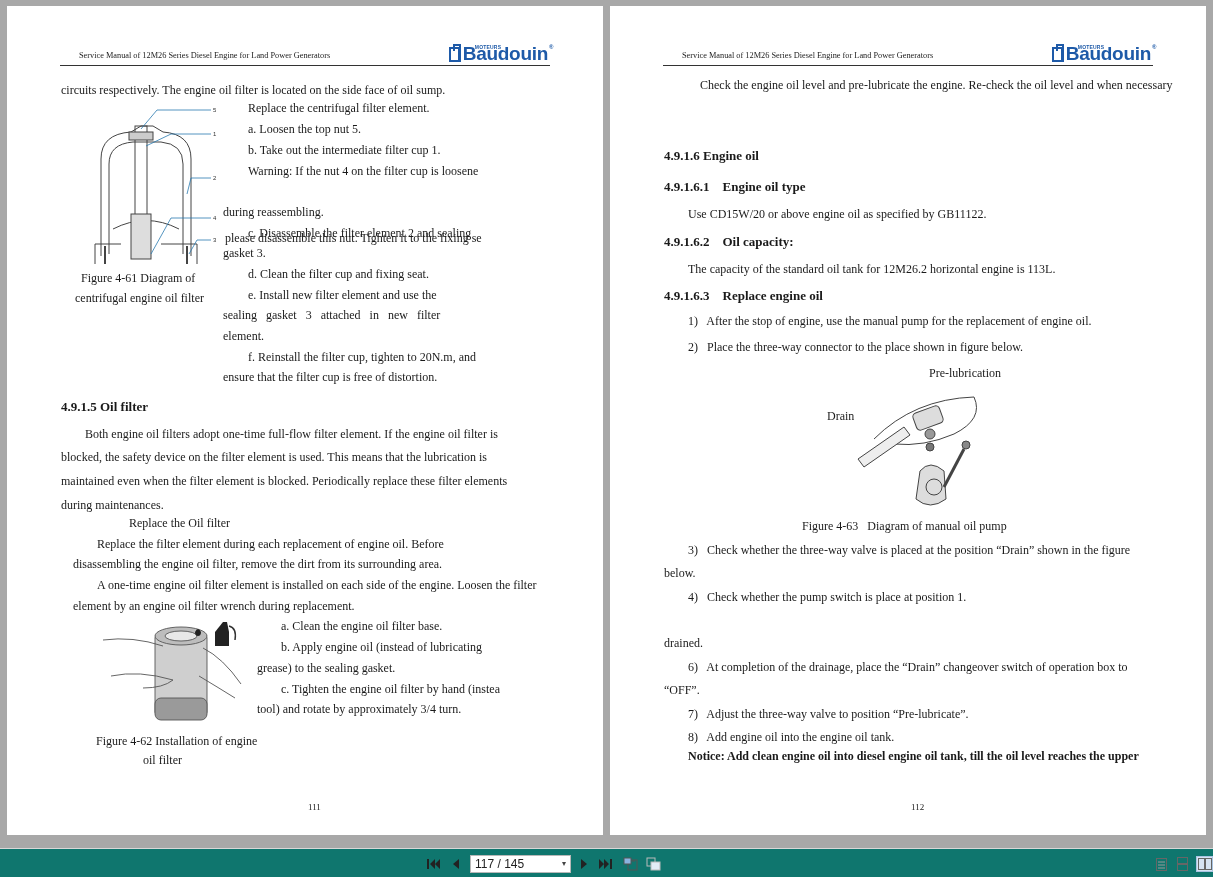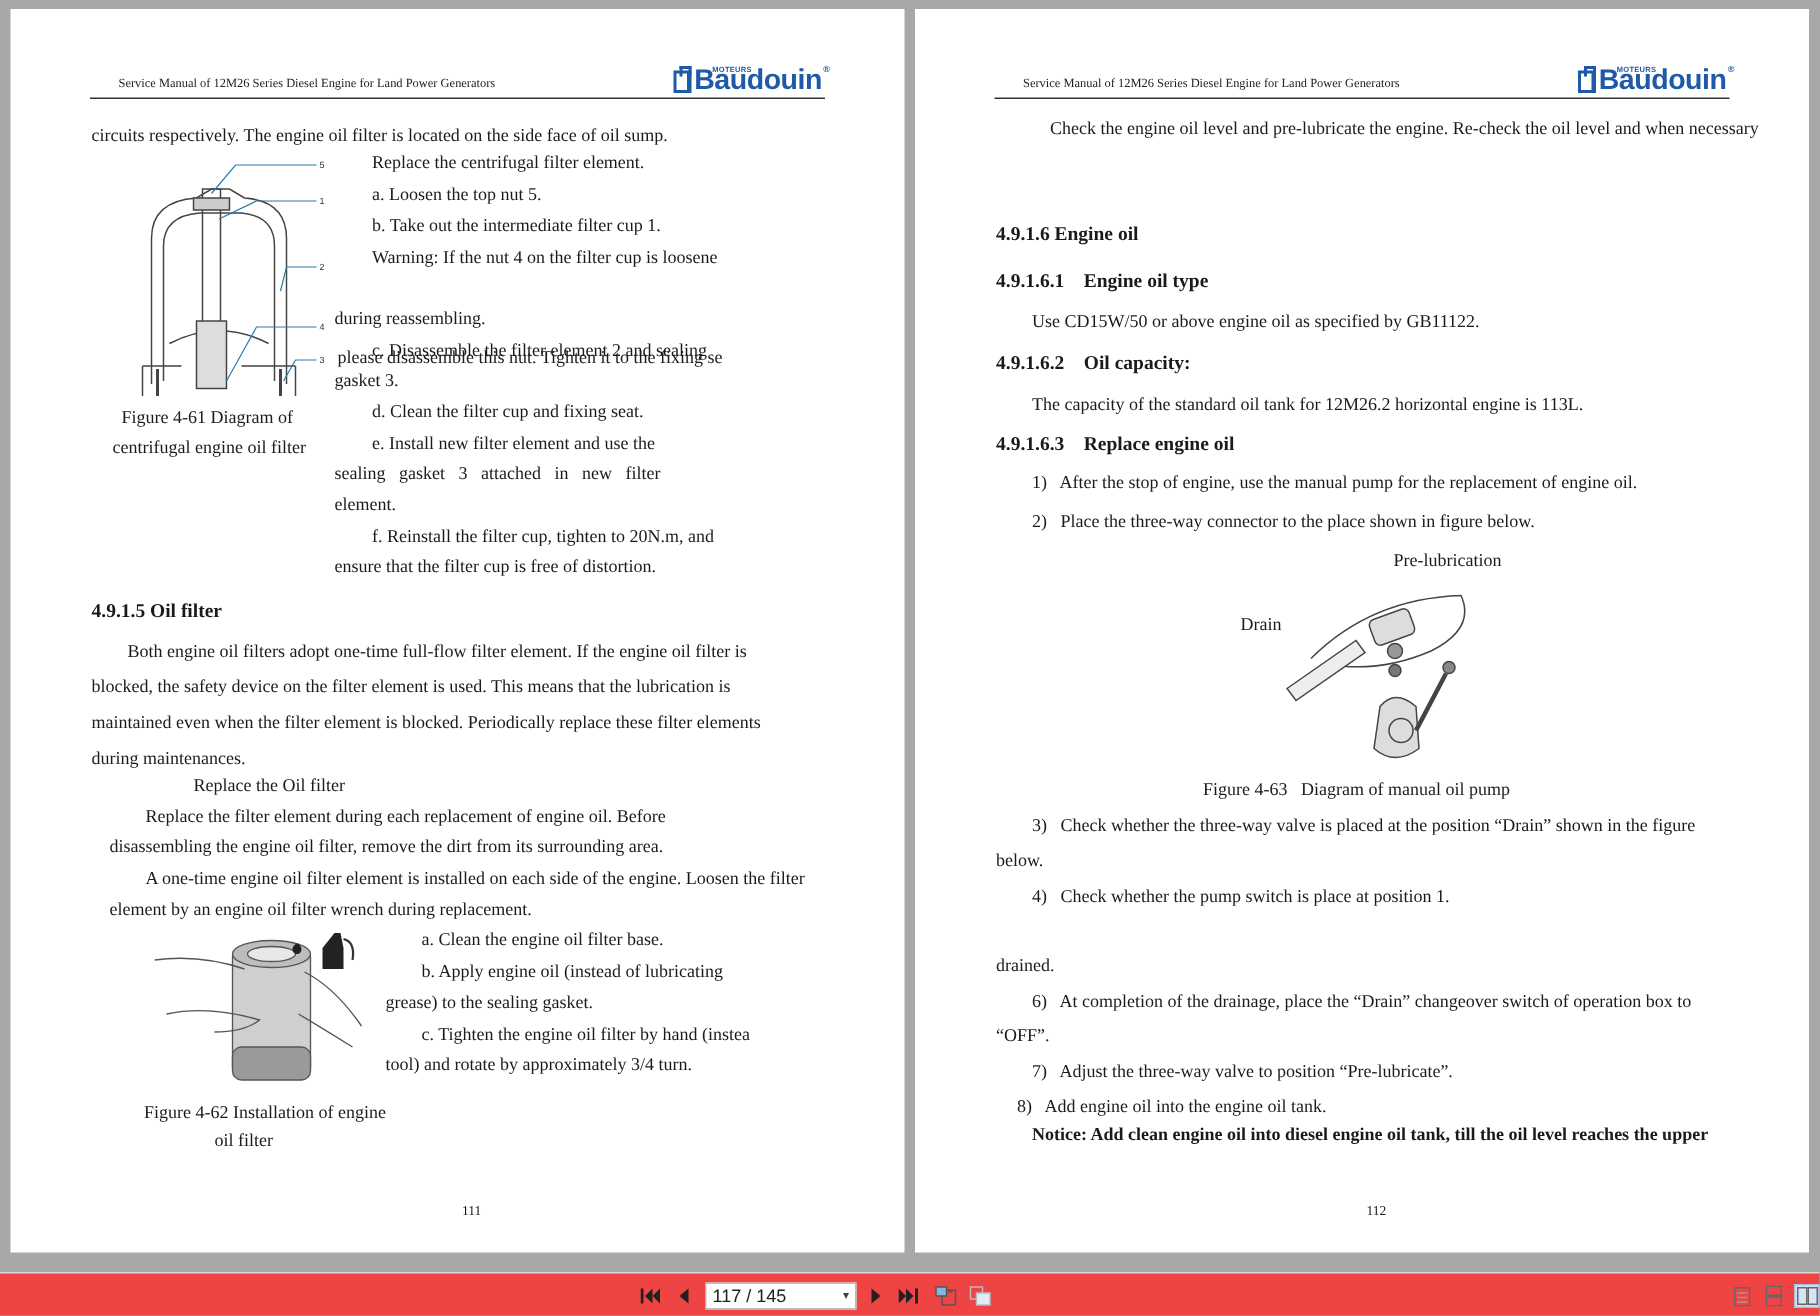--- a/index.html
+++ b/index.html
@@ -14,21 +14,21 @@
   .logo .mark { width: 12px; height: 15px; border: 2px solid #1e5aa8; border-right-width: 3px; margin-right: 2px; position: relative; }
   .logo .mark::after { content: ""; position: absolute; left: 2px; top: -5px; width: 4px; height: 5px; border: 2px solid #1e5aa8; border-bottom: none; }
   .logo .word { font-family: "Liberation Sans", sans-serif; font-weight: bold; font-size: 19px; line-height: 17px; letter-spacing: -0.3px; position: relative; }
   .logo .small { position: absolute; left: 12px; top: -6px; font-size: 5px; letter-spacing: 0.2px; }
   .logo .reg { font-size: 6px; position: absolute; right: -5px; top: -6px; }
   .t { position: absolute; font-size: 12px; white-space: nowrap; line-height: 14px; }
   .h { position: absolute; font-weight: bold; font-size: 13px; white-space: nowrap; }
   .bold { font-weight: bold; }
   .pnum { position: absolute; top: 796px; font-size: 9px; }
   .fig { position: absolute; }
-  .toolbar { position: absolute; left: 0; top: 848px; width: 1213px; height: 29px; background: #ef4444; border-top: 1px solid #d8d8d8; }
+  .toolbar { position: absolute; left: 0; top: 848px; width: 1213px; height: 29px; background: #0f766e; border-top: 1px solid #d8d8d8; }
   .tb-btn { position: absolute; top: 8px; height: 14px; display: flex; align-items: center; justify-content: center; cursor: pointer; }
   .page-input { position: absolute; left: 470px; top: 6px; width: 101px; height: 18px; background: #fff; border: 1px solid #b8b8b8; font-family: "Liberation Sans", sans-serif; font-size: 12px; padding-left: 4px; line-height: 16px; color: #222; }
   .page-input .dd { position: absolute; right: 4px; top: 0px; font-size: 8px; color: #444; }
 </style>
 </head>
 <body>
 
 <div class="viewer">
 
   <div class="page left">
@@ -129,21 +129,21 @@
       <div class="logo">
         <span class="mark"></span>
         <span class="word"><span class="small">MOTEURS</span><span>Baudouin</span><span class="reg">®</span></span>
       </div>
     </div>
 
     <div class="t" style="left:90px;top:72px;">Check the engine oil level and pre-lubricate the engine. Re-check the oil level and when necessary</div>
 
     <div class="h" style="left:54px;top:142px;">4.9.1.6 Engine oil</div>
     <div class="h" style="left:54px;top:173px;white-space:pre;">4.9.1.6.1    Engine oil type</div>
-    <div class="t" style="left:78px;top:201px;">Use CD15W/50 or above engine oil as specified by GB11122.</div>
+    <div class="t" style="left:78px;top:201px;">Use CD15W/20 or above engine oil as specified by GB11122.</div>
     <div class="h" style="left:54px;top:228px;white-space:pre;">4.9.1.6.2    Oil capacity:</div>
     <div class="t" style="left:78px;top:256px;">The capacity of the standard oil tank for 12M26.2 horizontal engine is 113L.</div>
     <div class="h" style="left:54px;top:282px;white-space:pre;">4.9.1.6.3    Replace engine oil</div>
 
     <div class="t" style="left:78px;top:294px;white-space:pre;margin-top:14px;">1)   After the stop of engine, use the manual pump for the replacement of engine oil.</div>
     <div class="t" style="left:78px;top:334px;white-space:pre;">2)   Place the three-way connector to the place shown in figure below.</div>
 
     <div class="t" style="left:319px;top:360px;">Pre-lubrication</div>
     <div class="t" style="left:217px;top:403px;">Drain</div>
     <svg class="fig" style="left:244px;top:383px;" width="130" height="125">
@@ -161,21 +161,21 @@
     </svg>
     <div class="t" style="left:192px;top:513px;white-space:pre;">Figure 4-63   Diagram of manual oil pump</div>
 
     <div class="t" style="left:78px;top:537px;white-space:pre;">3)   Check whether the three-way valve is placed at the position “Drain” shown in the figure</div>
     <div class="t" style="left:54px;top:560px;">below.</div>
     <div class="t" style="left:78px;top:584px;white-space:pre;">4)   Check whether the pump switch is place at position 1.</div>
     <div class="t" style="left:54px;top:630px;">drained.</div>
     <div class="t" style="left:78px;top:654px;white-space:pre;">6)   At completion of the drainage, place the “Drain” changeover switch of operation box to</div>
     <div class="t" style="left:54px;top:677px;">“OFF”.</div>
     <div class="t" style="left:78px;top:701px;white-space:pre;">7)   Adjust the three-way valve to position “Pre-lubricate”.</div>
-    <div class="t" style="left:68px;top:724px;white-space:pre;text-align:right;">8)   Add engine oil into the engine oil tank.</div>
+    <div class="t" style="left:78px;top:724px;white-space:pre;text-align:right;">8)   Add engine oil into the engine oil tank.</div>
     <div class="t bold" style="left:78px;top:743px;">Notice: Add clean engine oil into diesel engine oil tank, till the oil level reaches the upper</div>
 
     <div class="pnum" style="left:301px;">112</div>
   </div>
 </div>
 
 <div class="toolbar">
   <div class="tb-btn" style="left:426px;width:14px;">
     <svg width="13" height="12">
         <rect x="0" y="1" width="2" height="10" fill="#222"></rect>

